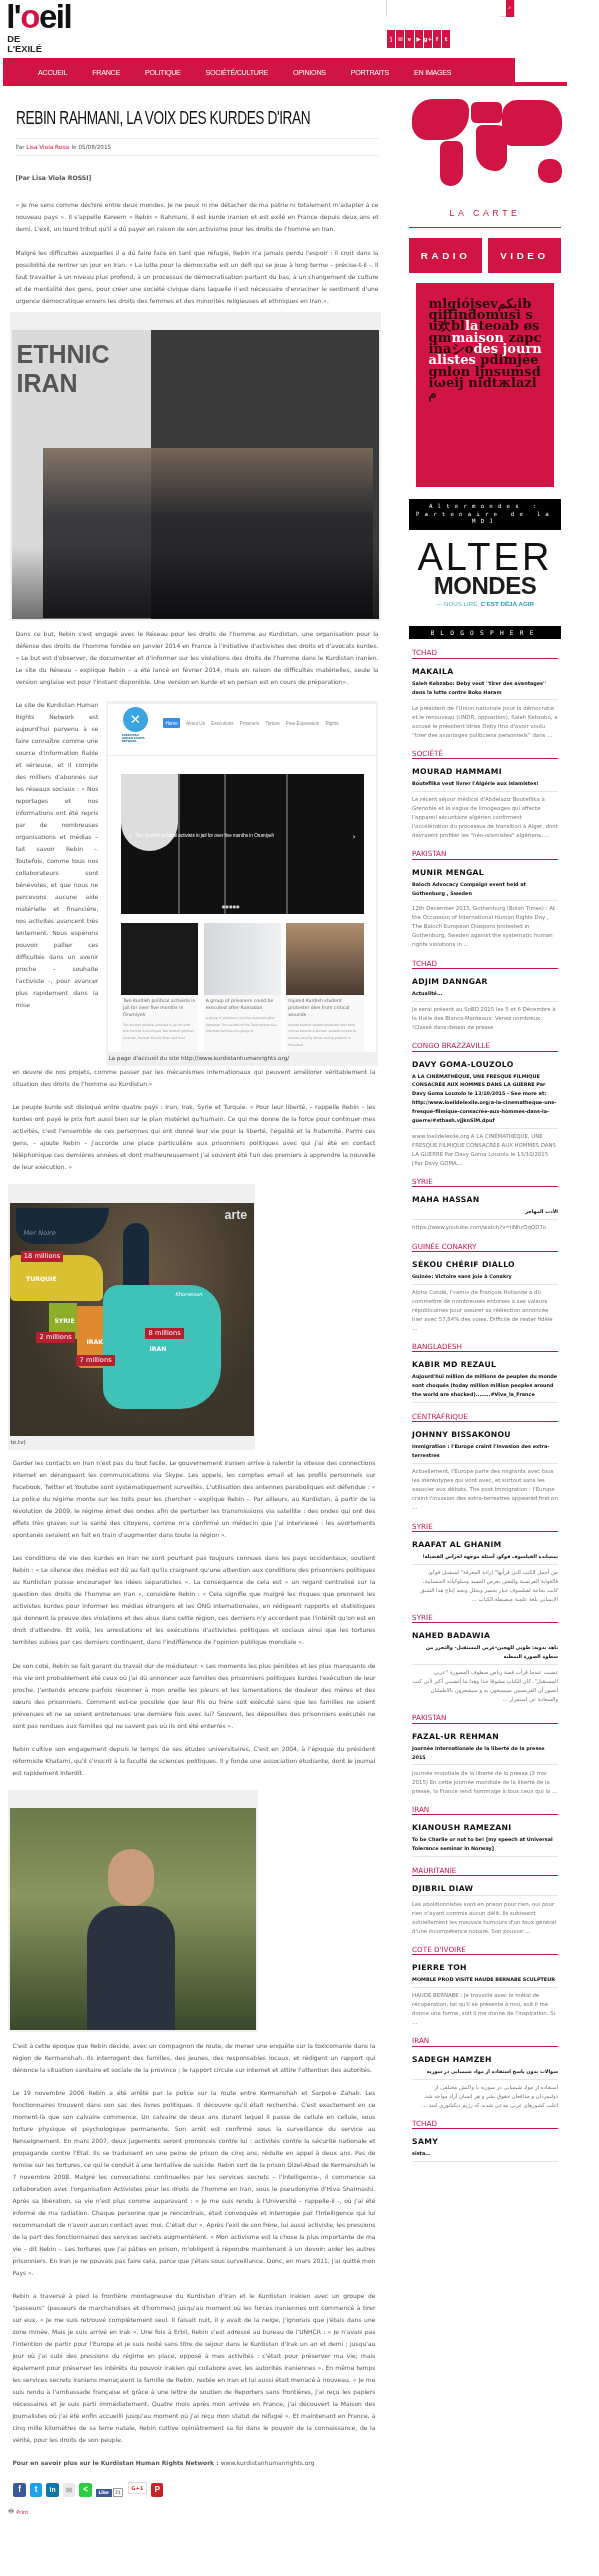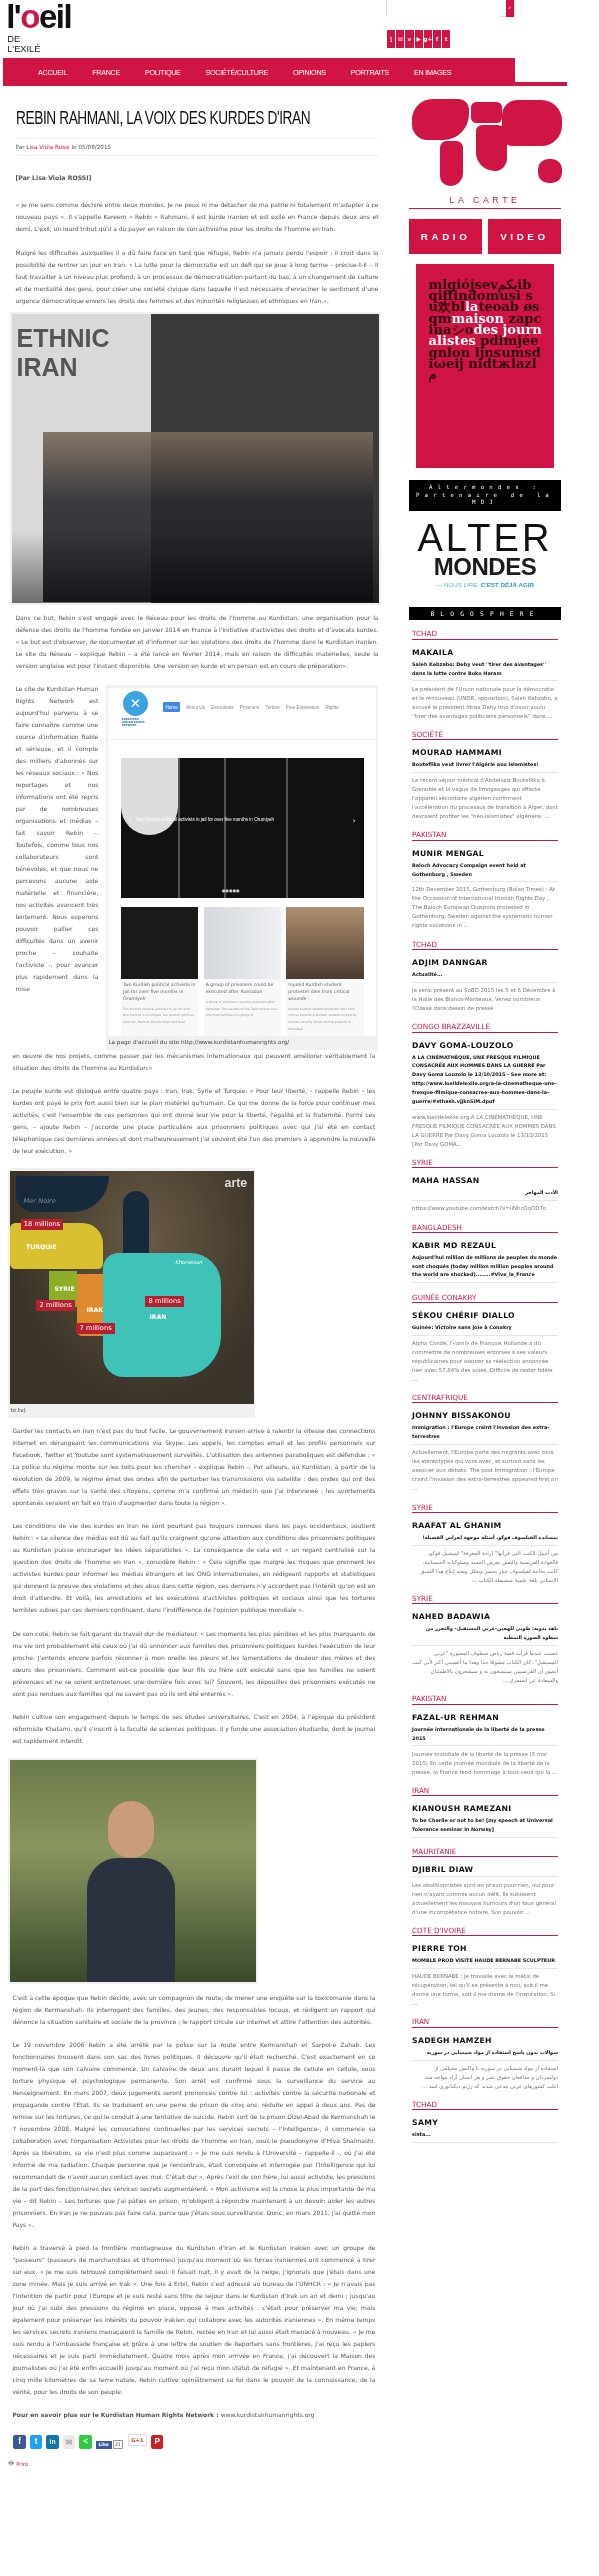--- a/index.html
+++ b/index.html
@@ -2,47 +2,47 @@
 <html style="font-size:8.2px"><head>
 <meta charset="utf-8">
 <style>
   * { box-sizing: border-box; margin: 0; padding: 0; }
   body { width: 600px; height: 2904px; background: #fff; font-family: "DejaVu Sans", sans-serif; color: #555; position: relative; overflow: hidden; }
   
   .header { position: absolute; left: 0; top: 0; width: 600px; height: 58px; }
   .logo { position: absolute; left: 6.2px; top: 0; width: 46px; height: 49px; }
   .logo .oeil { position: absolute; left: 0; top: -4.1px; font-family: "Liberation Sans", sans-serif; font-weight: bold; font-size: 33px; color: #111; letter-spacing: -1.5px; line-height: 41px; }
   .logo .oeil .o { color: #d01443; }
-  .logo .sub { position: absolute; left: 1px; top: 34px; font-family: "Liberation Sans", sans-serif; font-size: 9.3px; color: #222; letter-spacing: 0px; font-weight: 400; }
+  .logo .sub { position: absolute; left: 1px; top: 34px; font-family: "Liberation Sans", sans-serif; font-size: 9.3px; color: #222; letter-spacing: 0px; font-weight: 700; }
   .search { position: absolute; left: 386px; top: 0; width: 129px; height: 17px; border: 0.5px solid #ddd; border-top: none; }
   .search input { width: 113px; height: 16.5px; border: none; outline: none; padding: 0 3.1px; font-family: "DejaVu Sans", sans-serif; font-size: 6.2px; }
   .search .btn { position: absolute; right: 0; top: 0; width: 8.2px; height: 17px; background: #d01443; color: #fff; font-size: 5.7px; text-align: center; line-height: 15.5px; }
   .social { position: absolute; left: 387px; top: 30px; display: flex; gap: 1px; }
   .social .s { width: 8.2px; height: 18px; background: #d01443; color: #fff; font-size: 5.7px; font-weight: bold; display: flex; align-items: center; justify-content: center; }
   .nav { position: absolute; left: 3.1px; top: 58px; width: 512px; height: 28px; background: #d01443; display: flex; align-items: center; padding-left: 35px; gap: 0; }
   .nav a { color: #fff; font-family: "Liberation Sans", sans-serif; font-size: 7.2px; text-decoration: none; letter-spacing: -0.3px; margin-right: 25px; }
   
   .article { position: absolute; left: 15.5px; top: 87px; width: 379px; }
   .title { font-family: "Liberation Sans", sans-serif; font-size: 17.5px; color: #111; font-weight: normal; margin-top: 20.6px; letter-spacing: -0.5px; transform: scaleX(0.78); transform-origin: left; white-space: nowrap; }
   .meta { border-top: 0.5px solid #eee; border-bottom: 0.5px solid #eee; margin-top: 9.3px; padding: 5.2px 0; font-size: 5.7px; color: #555; width: 363px; }
   .meta a { color: #d01443; text-decoration: none; }
   .p { font-size: 6px; line-height: 12px; color: #555; text-align: justify; margin-bottom: 11.3px; width: 363px; }
   .byline { font-weight: bold; margin-top: 15.5px; margin-bottom: 15.5px; font-size: 6.2px; }
   .img-block { background: #f0f0f0; padding: 2.1px; width: 371px; margin-left: -5.2px; margin-bottom: 7.2px; }
-  .ph { position: relative; overflow: hidden; }
+  .ph { position: relative; overflow: hidden; margin-top: 16px; }
   .caption { font-size: 5.7px; color: #444; padding: 3.1px 0 3.1px 0; }
   .float-wrap { overflow: hidden; width: 368px; margin-left: -5.2px; }
   .float-text { float: left; width: 88px; font-size: 6px; line-height: 12px; text-align: justify; color: #555; padding-left: 0; }
   .float-img { float: right; width: 272px; background: #f0f0f0; padding: 2.1px; margin-top: 2.1px; }
   .share { display: flex; align-items: flex-end; gap: 4.1px; margin-top: 12.4px; }
   .share .sb { width: 12.4px; height: 14.4px; border-radius: 2.1px; color: #fff; font-weight: bold; font-size: 8.2px; display: flex; align-items: center; justify-content: center; font-family: "Liberation Sans", sans-serif; }
   
   .sidebar { position: absolute; left: 409px; top: 82px; width: 152px; }
   .red-bar { height: 3.6px; background: #d01443; width: 165px; margin-left: -7.2px; }
-  .la-carte { text-align: center; color: #d01443; font-family: "Liberation Sans", sans-serif; font-size: 8.8px; letter-spacing: 3.6px; margin-top: 6px; padding-bottom: 3px; border-bottom: 0.5px solid #d01443; }
+  .la-carte { text-align: center; color: #d01443; font-family: "Liberation Sans", sans-serif; font-size: 8.8px; letter-spacing: 3.6px; margin-top: 19px; padding-bottom: 9px; border-bottom: 0.5px solid #d01443; }
   .rv { display: flex; gap: 5.7px; margin-top: 10.3px; }
   .rv div { flex: 1; height: 35px; background: #d01443; color: #fff; font-family: "Liberation Sans", sans-serif; font-weight: bold; font-size: 9.8px; letter-spacing: 3.6px; display: flex; align-items: center; justify-content: center; }
   .mdj { width: 138px; height: 204px; background: #d01443; margin: 10.3px 0 0 7.2px; padding: 14.4px 12.4px; font-family: "DejaVu Serif", serif; font-weight: bold; font-size: 13px; line-height: 11.3px; color: #2a0a10; word-break: break-all; overflow: hidden; }
   .mdj .w { color: #fff; }
   .black-box { background: #000; color: #fff; font-family: "DejaVu Sans Mono", monospace; font-size: 5.7px; letter-spacing: 5.2px; text-align: center; line-height: 7.7px; padding: 4.1px 2.1px; margin-top: 11.3px; }
   .alter { margin-top: 11.3px; text-align: center; }
   .alter .a1 { font-family: Liberation Sans, sans-serif; font-size: 38px; letter-spacing: 3.1px; color: #111; font-weight: 200; line-height: 33px; }
   .alter .a2 { font-family: "Liberation Sans", sans-serif; font-size: 24px; color: #1c1c1c; font-weight: bold; line-height: 24px; letter-spacing: -0.5px; }
   .alter .a3 { font-family: "Liberation Sans", sans-serif; font-size: 6.2px; color: #5ab4c8; margin-top: 2.1px; }
   .alter .a3 b { color: #2a9cb8; }
@@ -284,31 +284,31 @@
         <div class="head">A LA CINÉMATHÈQUE, UNE FRESQUE FILMIQUE CONSACRÉE AUX HOMMES DANS LA GUERRE Par Davy Goma Louzolo le 13/10/2015 - See more at: http://www.loeildelexile.org/a-la-cinematheque-une-fresque-filmique-consacree-aux-hommes-dans-la-guerre/#sthash.vjjknSiM.dpuf</div>
         <div class="exc"> www.loeildelexile.org   A LA CINÉMATHÈQUE, UNE FRESQUE FILMIQUE CONSACRÉE AUX HOMMES DANS LA GUERRE Par Davy Goma Louzolo le 13/10/2015 [Par Davy GOMA...</div>
       </div>
       <div class="bl">
         <div class="country">SYRIE</div>
         <div class="name">MAHA HASSAN</div>
         <div class="head rtl">الأدب المهاجر</div>
         <div class="exc">https://www.youtube.com/watch?v=IiNhcOqOD7o</div>
       </div>
       <div class="bl">
-        <div class="country">BANGLADESH</div>
-        <div class="name">KABIR MD REZAUL</div>
-        <div class="head">Aujourd'hui million de millions de peuples du monde sont choqués (today million million peoples around the world are shocked)........#Vive_la_France</div>
-      </div>
-      <div class="bl">
         <div class="country">GUINÉE CONAKRY</div>
         <div class="name">SÉKOU CHÉRIF DIALLO</div>
         <div class="head">Guinée: Victoire sans joie à Conakry</div>
         <div class="exc">Alpha Condé, l'«ami» de François Hollande a dû commettre de nombreuses entorses à ses valeurs républicaines pour assurer sa réélection annoncée hier avec 57,84% des voies. Difficile de rester fidèle ...</div>
       </div>
       <div class="bl">
+        <div class="country">BANGLADESH</div>
+        <div class="name">KABIR MD REZAUL</div>
+        <div class="head">Aujourd'hui million de millions de peuples du monde sont choqués (today million million peoples around the world are shocked)........#Vive_la_France</div>
+      </div>
+      <div class="bl">
         <div class="country">CENTRAFRIQUE</div>
         <div class="name">JOHNNY BISSAKONOU</div>
         <div class="head">Immigration : l'Europe craint l'invasion des extra-terrestres</div>
         <div class="exc">Actuellement, l'Europe parle des migrants avec tous les stéréotypes qui vont avec, et surtout sans les associer aux débats. The post Immigration : l'Europe craint l'invasion des extra-terrestres appeared first on ...</div>
       </div>
       <div class="bl">
         <div class="country">SYRIE</div>
         <div class="name">RAAFAT AL GHANIM</div>
         <div class="head rtl">بمساندة الفيلسوف فوكو، أسئلة موجهة لحراس الفضيلة!</div>
         <div class="exc rtl">من أجمل الكتب التي قرأتها" إرادة المعرفة" لميشيل فوكو، فالغواية الفرنسية والتفنن بعرض الجسد وسلوكياته الجنسانية، كانت بحاجة لفيلسوف جبار يحصر ويحلل ويعيد إنتاج هذا الشبق الإنساني بلغة علمية منضبطة.الكتاب ...</div>

